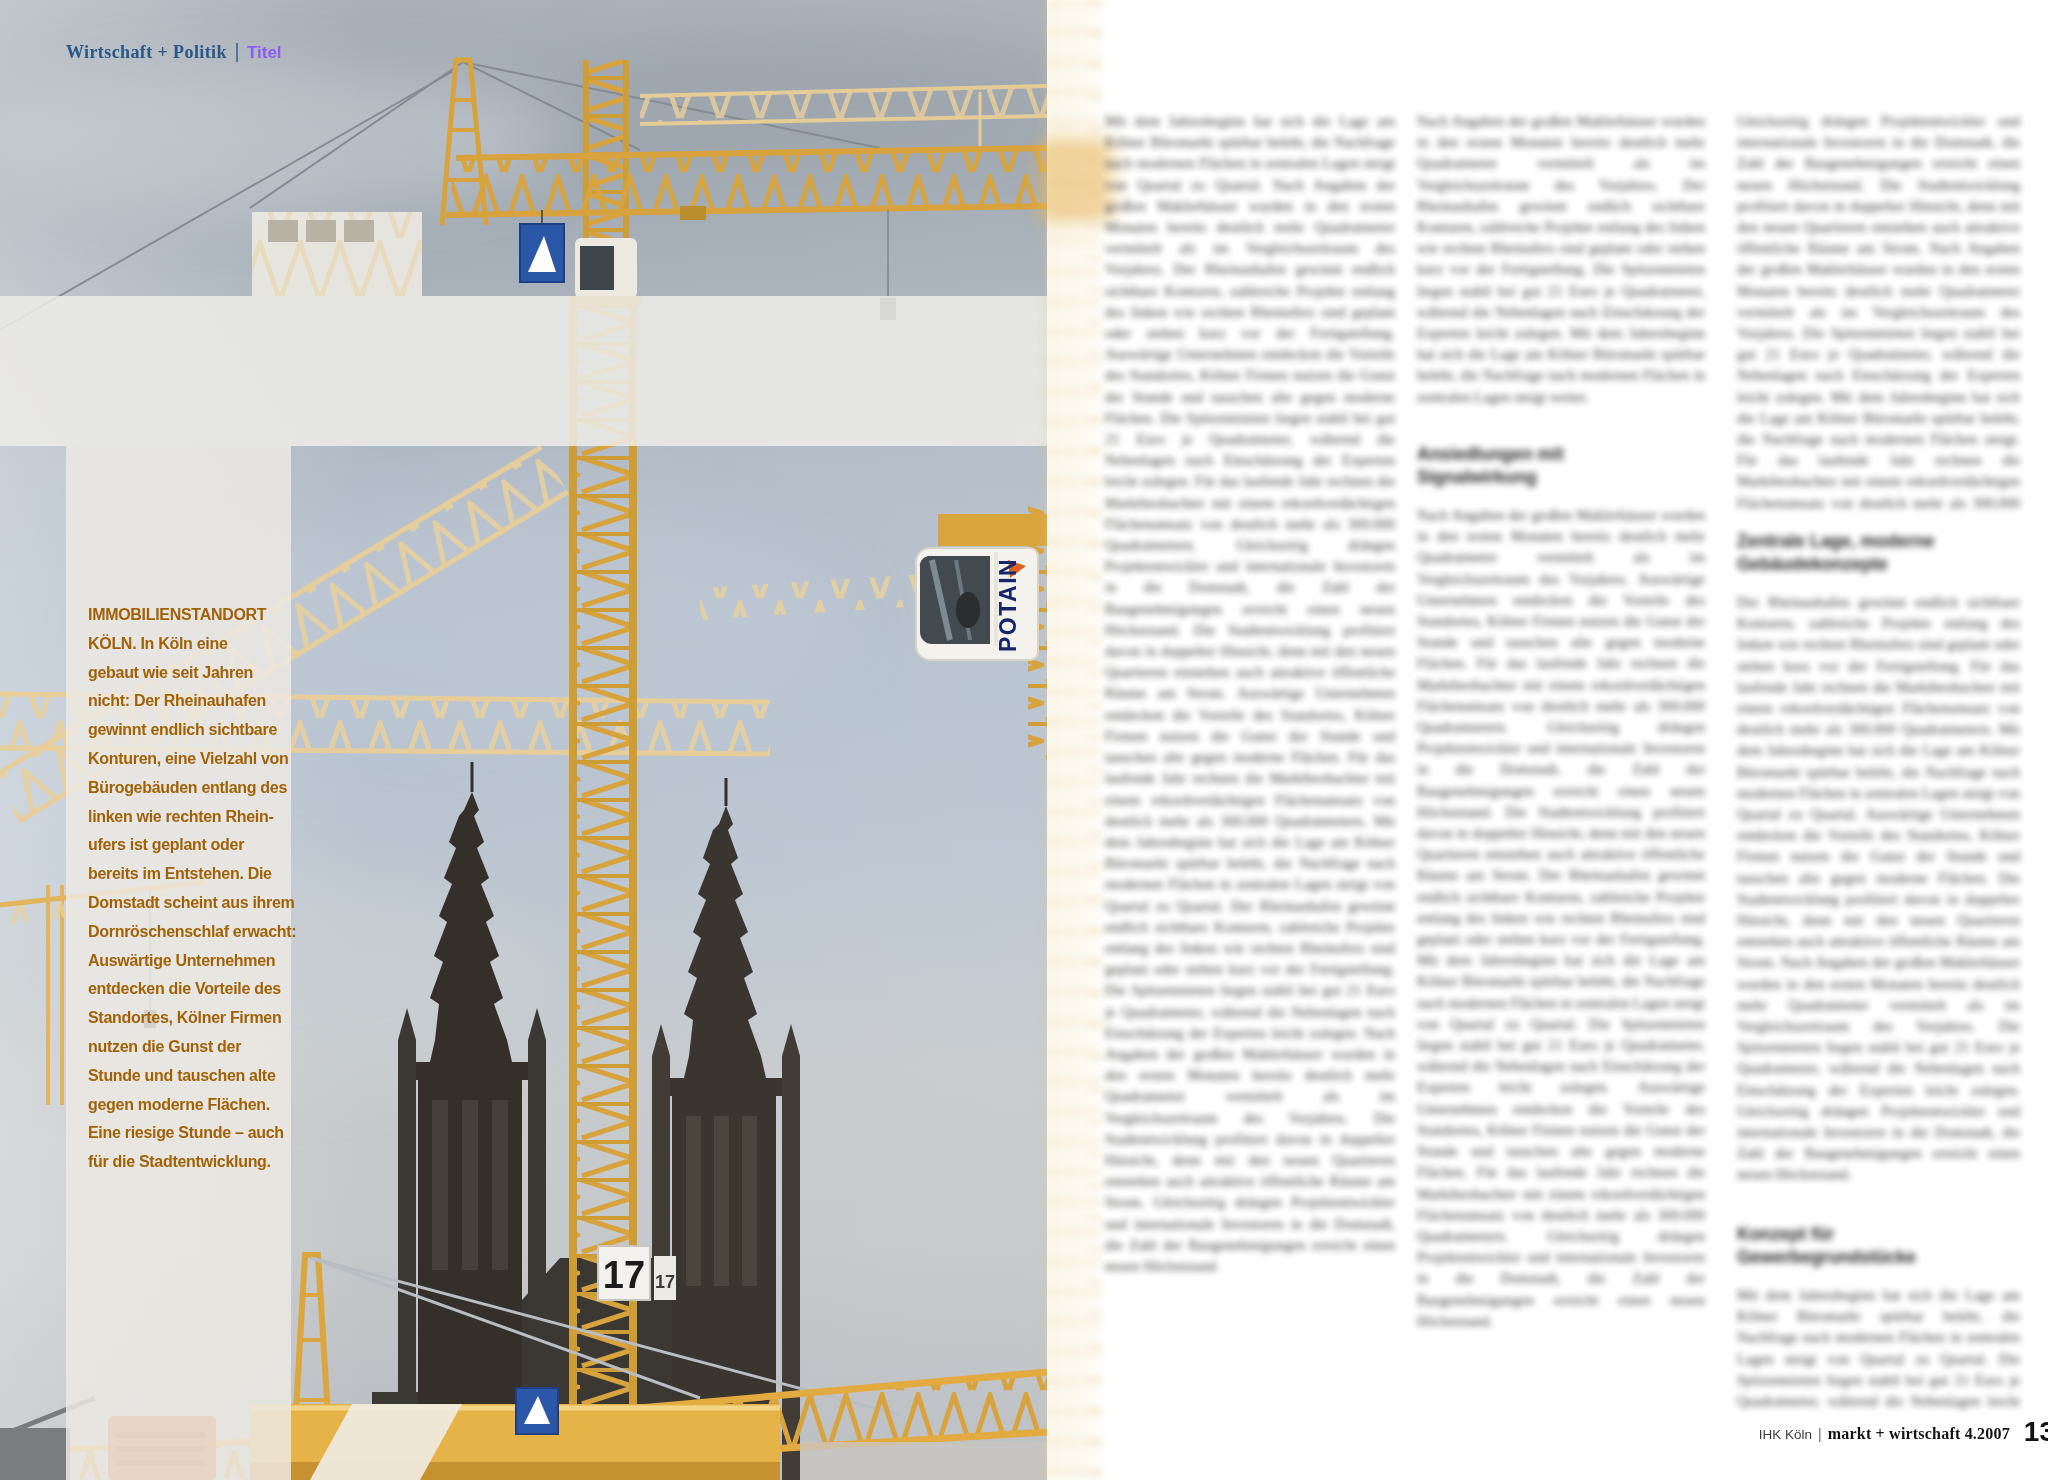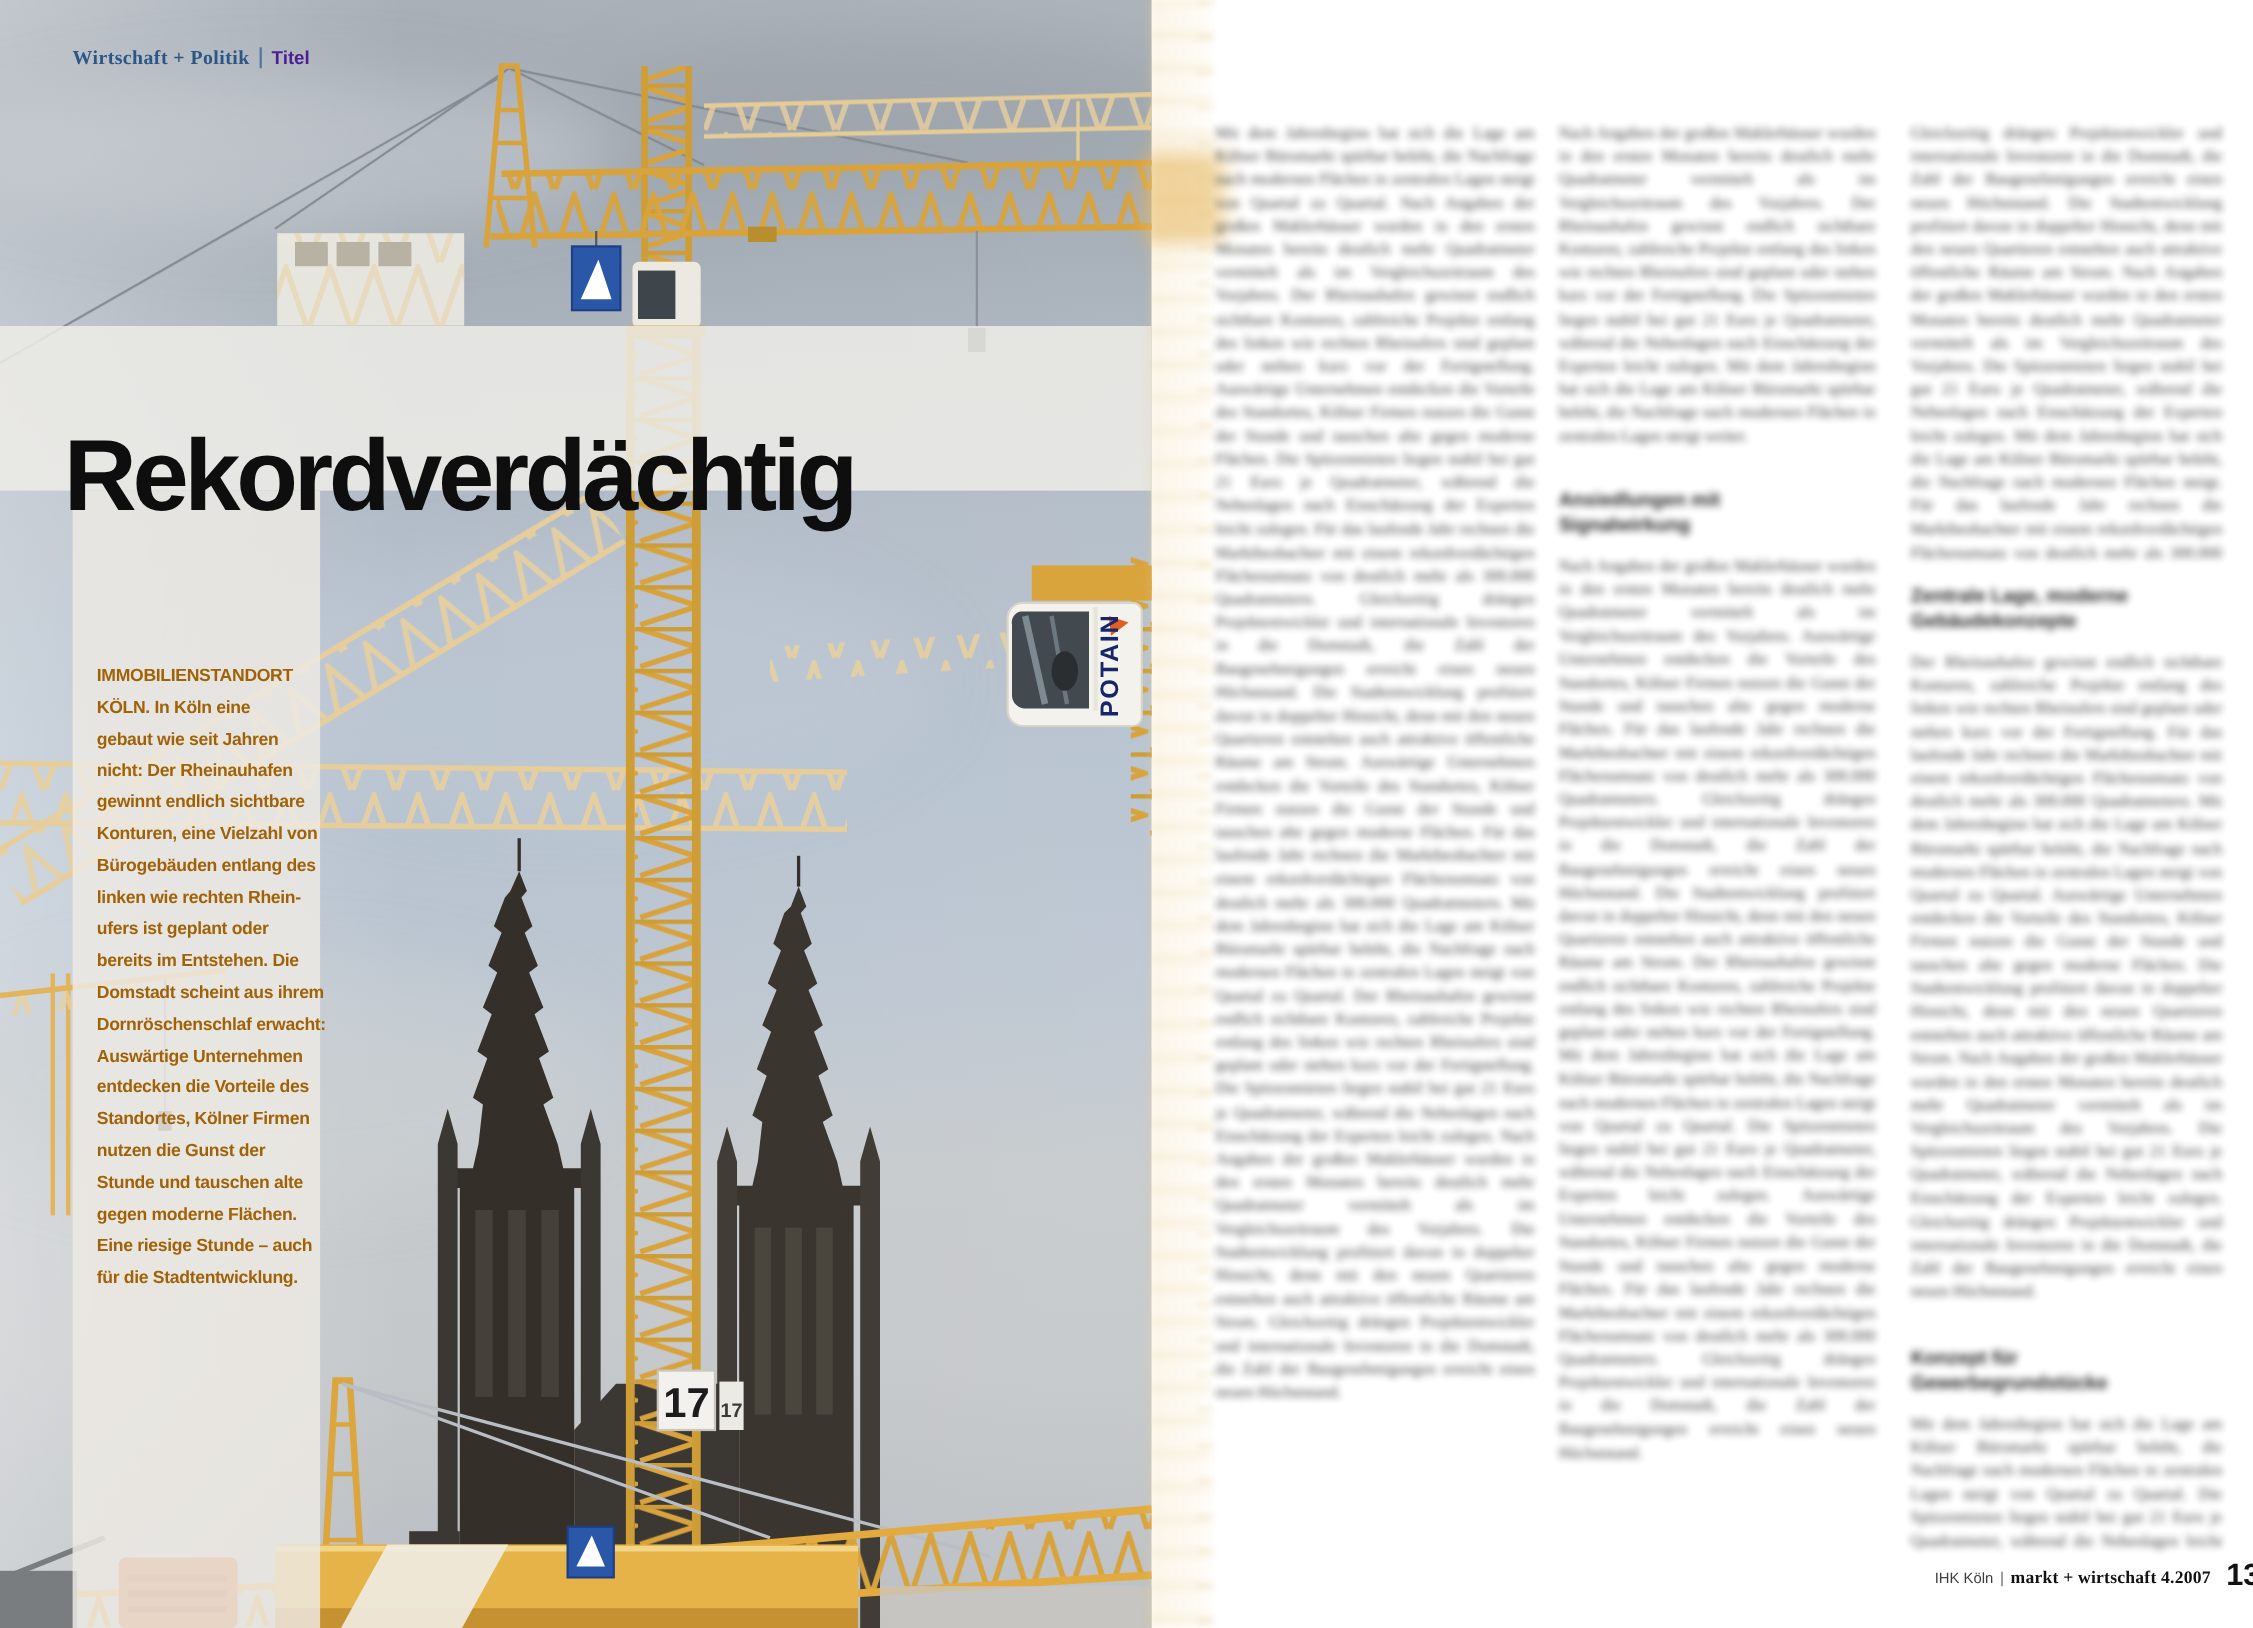--- a/index.html
+++ b/index.html
@@ -3,21 +3,21 @@
 <meta charset="utf-8">
 <style>
   html,body{margin:0;padding:0;background:#ffffff;}
   .page{position:relative;width:2048px;height:1480px;overflow:hidden;background:#ffffff;
         font-family:"Liberation Sans",sans-serif;}
   .photo{position:absolute;left:0;top:0;width:1047px;height:1480px;}
   
   .kicker{position:absolute;left:66px;top:40px;z-index:5;white-space:nowrap;}
   .kicker .sect{font:700 18px/24px "Liberation Serif",serif;color:#2a5787;letter-spacing:.4px;text-align:right;}
   .kicker .vbar{display:inline-block;width:2px;height:19px;background:#52749c;margin:0 9px -4px 9px;}
-  .kicker .sub{font:700 17px/24px "Liberation Sans",sans-serif;color:#4c1d95;}
+  .kicker .sub{font:700 17px/24px "Liberation Sans",sans-serif;color:#8b5cf6;}
   
   .headline{position:absolute;left:58px;top:296px;height:150px;z-index:5;
             font:700 92px/150px "Liberation Sans",sans-serif;letter-spacing:-4px;color:#0e0e0e;white-space:nowrap;}
   
   .standfirst{position:absolute;left:88px;top:601px;width:210px;z-index:5;}
   .standfirst .ln{font:700 16px/28.8px "Liberation Sans",sans-serif;letter-spacing:-0.3px;
                   color:#a16207;white-space:nowrap;}
   
   .col{position:absolute;top:111px;height:1313px;overflow:hidden;z-index:4;
        font:400 14.6px/21.2px "Liberation Serif",serif;color:#30302f;text-align:justify;
@@ -221,21 +221,20 @@
   </svg>
 
   <div class="smudge1"></div>
   <div class="smudge2"></div>
   <div class="smudge-jib"></div>
 
   <div class="kicker">
     <span class="sect">Wirtschaft + Politik</span><span class="vbar"></span><span class="sub">Titel</span>
   </div>
 
-  <h1 class="headline">Rekordverdächtig</h1>
 
   <aside class="standfirst">
     <div class="ln">IMMOBILIENSTANDORT</div>
     <div class="ln">KÖLN. In Köln eine</div>
     <div class="ln">gebaut wie seit Jahren</div>
     <div class="ln">nicht: Der Rheinauhafen</div>
     <div class="ln">gewinnt endlich sichtbare</div>
     <div class="ln">Konturen, eine Vielzahl von</div>
     <div class="ln">Bürogebäuden entlang des</div>
     <div class="ln">linken wie rechten Rhein-</div>

